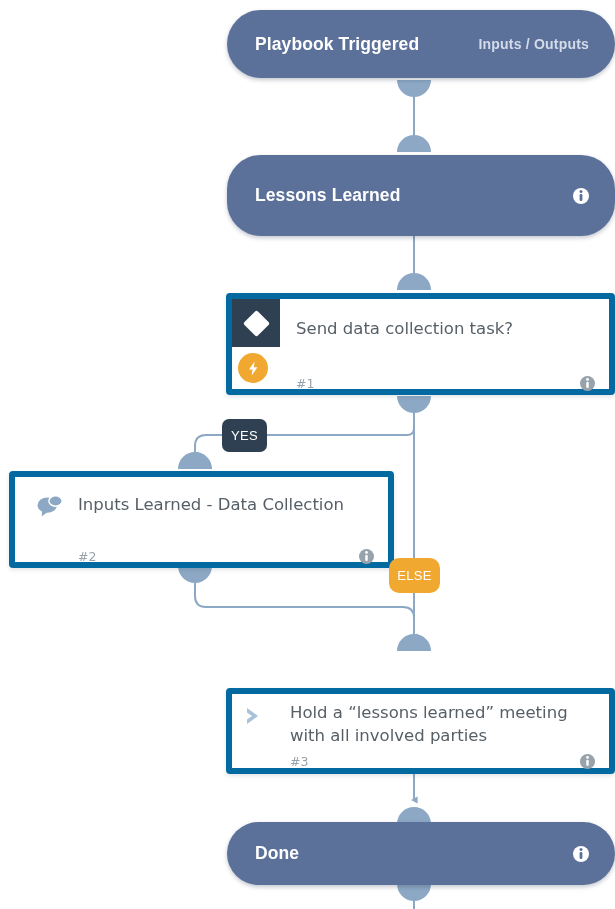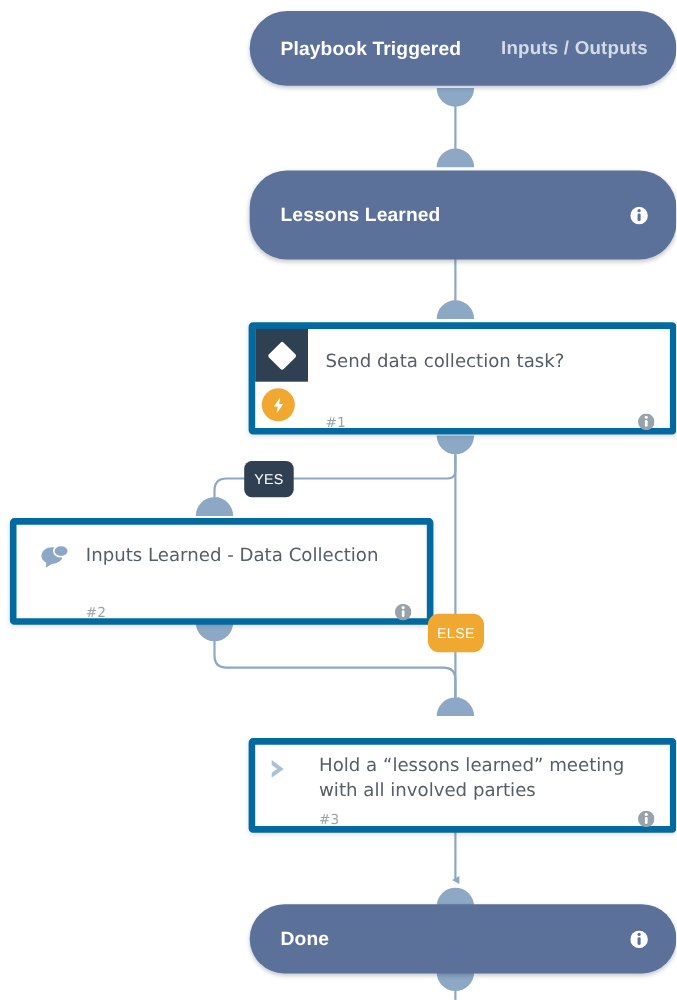--- a/index.html
+++ b/index.html
@@ -48,21 +48,21 @@
   }
   .pill-title {
     font-size: 17.5px;
     font-weight: bold;
     letter-spacing: .1px;
     color: #ffffff;
     white-space: nowrap;
   }
   .pill-spacer { flex: 1 1 auto; }
   .pill-sub {
-    font-size: 17px;
+    font-size: 14px;
     font-weight: bold;
     color: #d3dbe9;
     white-space: nowrap;
     letter-spacing: .2px;
   }
 
   
   .card {
     background: #ffffff;
     border: 6px solid #0369a1;
@@ -268,21 +268,21 @@
         <circle cx="8" cy="3.6" r="1.5" fill="#ffffff"></circle>
         <rect x="6.7" y="6.2" width="2.6" height="6.6" rx="1.2" fill="#ffffff"></rect>
       </svg>
     </div>
   </div>
 
   <div class="badge badge-else" style="left:389px; top:558px; width:51px; height:35px;border-radius:10px;">
     <span>ELSE</span>
   </div>
 
-  <div class="node card" style="left:226px; top:671px; width:389px; height:86px;text-decoration:underline;">
+  <div class="node card" style="left:226px; top:688px; width:389px; height:86px;text-decoration:underline;">
     <div class="card-body">
 
       <svg class="chev-icon" style="left:10px; top:10px; width:24px; height:24px;" viewBox="0 0 24 24">
         <path d="M5 4 L16 12 L5 20 L5 15.5 L10 12 L5 8.5 Z" fill="#a8c2da"></path>
       </svg>
 
       <div class="card-title" style="left:58px; top:7px; width:310px;">Hold a “lessons learned” meeting with all involved parties</div>
 
       <div class="card-num" style="left:58px; top:60px;">#3</div>
 

